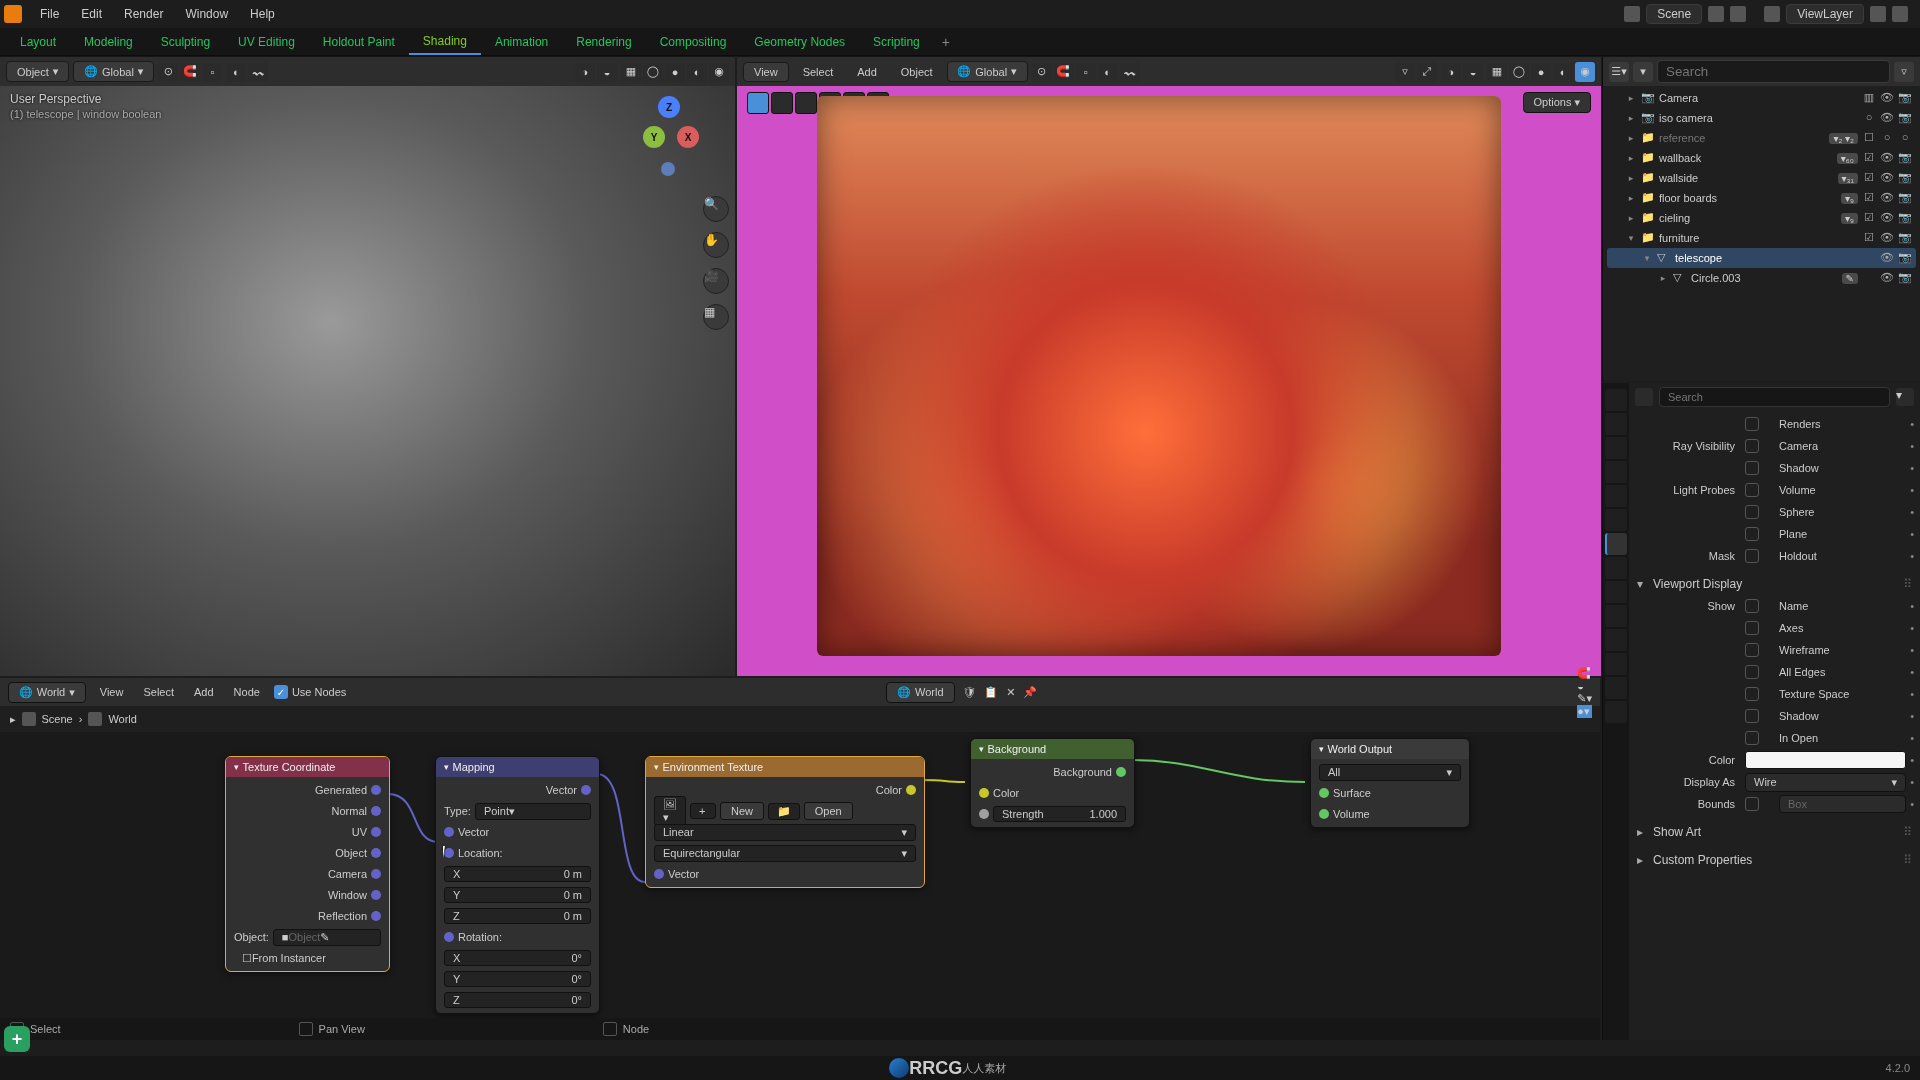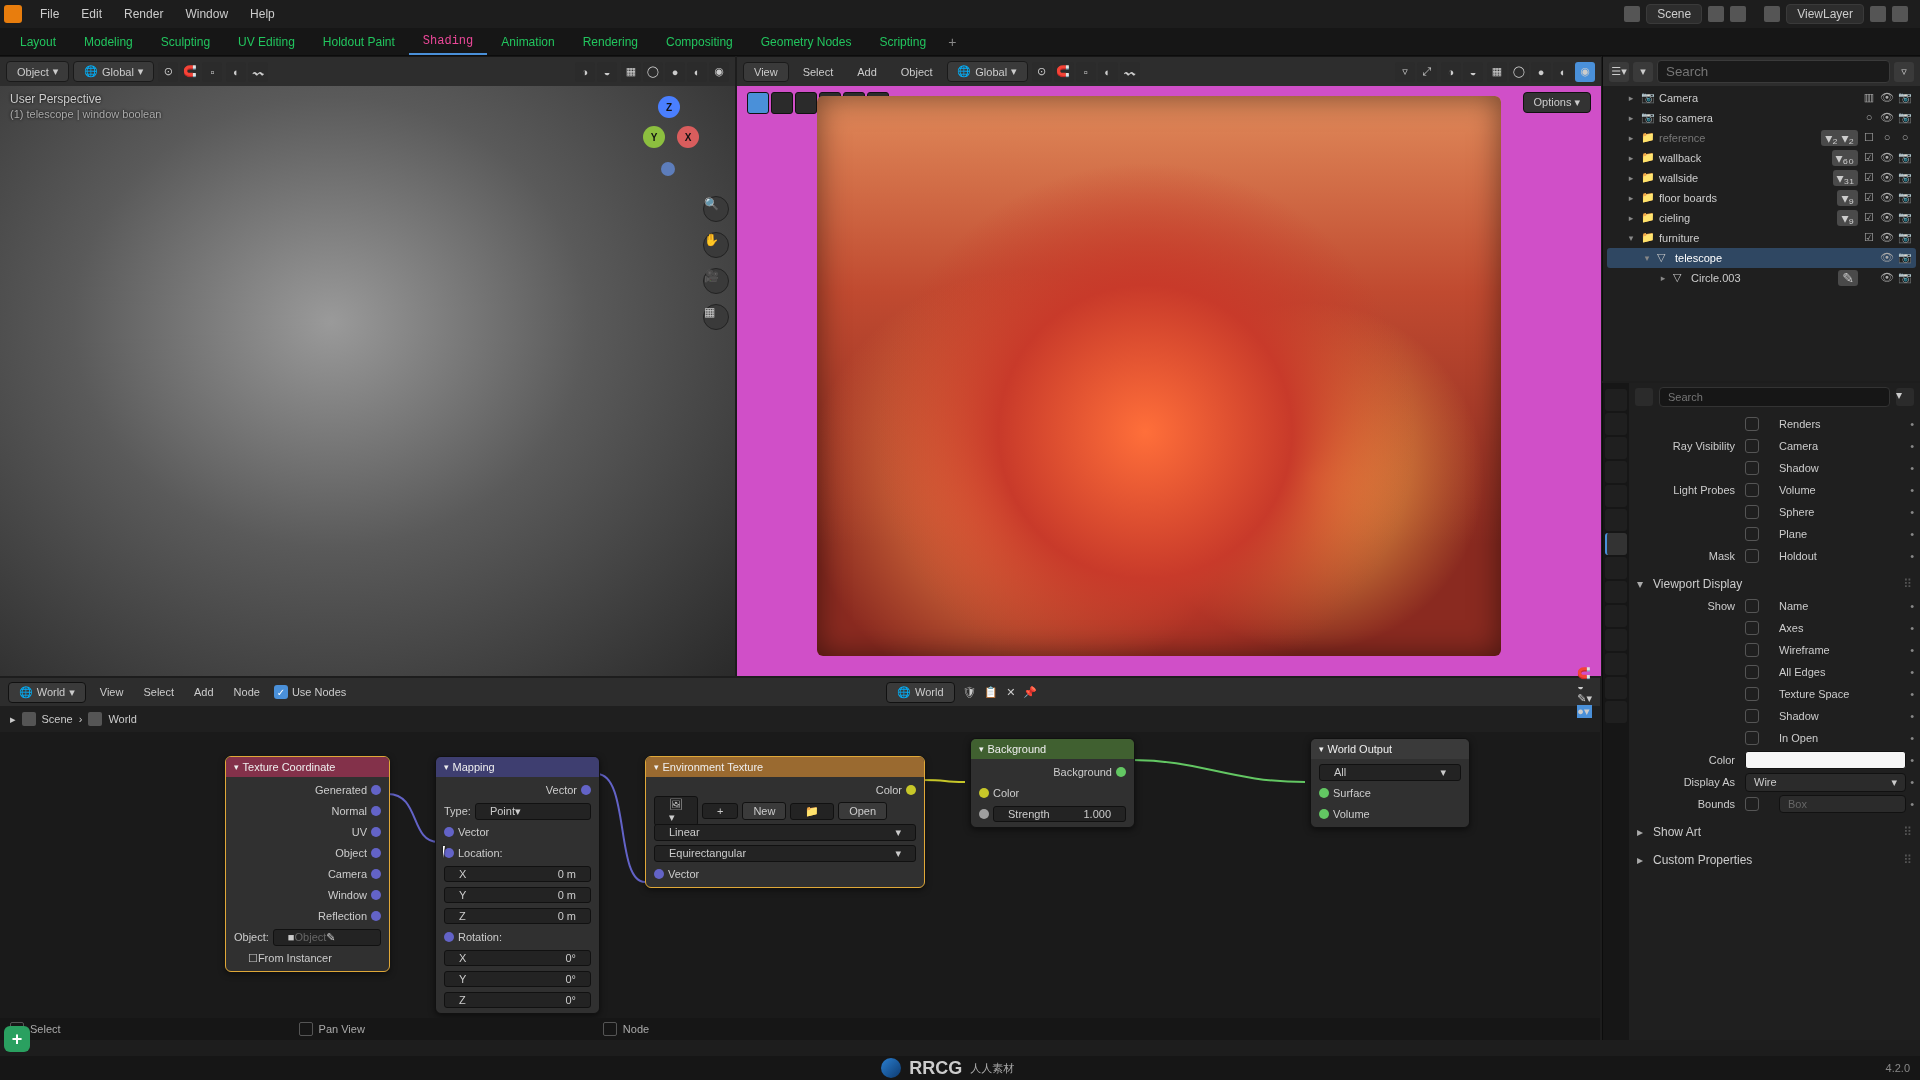--- a/index.html
+++ b/index.html
@@ -10,21 +10,21 @@
 .topbar .logo{width:18px;height:18px;background:#e87d0d;border-radius:3px;margin-right:6px;}
 .topbar .menu-item{padding:4px 10px;color:#ccc;cursor:pointer;border-radius:3px;}
 .topbar .spacer{flex:1;}
 .topbar .scene-block{display:flex;align-items:center;gap:6px;margin:0 8px;}
 .topbar .scene-block .sf{background:#2d2d2d;border:1px solid #3a3a3a;border-radius:4px;padding:2px 10px;color:#ccc;}
 .topbar .scene-block .sic{width:16px;height:16px;border-radius:2px;background:#555;}
 
 
 .wstabs{height:28px;background:#161616;display:flex;align-items:center;gap:0;padding:0 6px;border-bottom:1px solid #0c0c0c;}
 .wstabs .tab{padding:5px 14px;color:#22c55e;cursor:pointer;}
-.wstabs .tab.active{color:#ec4899;border-bottom:2px solid #4a90d9;font-family:Liberation Mono, monospace;}
+.wstabs .tab.active{color:#84cc16;border-bottom:2px solid #4a90d9;}
 .wstabs .plus{color:#888;padding:4px 8px;font-size:14px;}
 
 
 .vhdr{height:30px;background:#2d2d2d;border-top:1px solid #161616;display:flex;align-items:center;gap:4px;padding:0 6px;font-size:11px;}
 .vhdr .dd{background:#3a3a3a;border:1px solid #1a1a1a;border-radius:4px;padding:3px 10px;display:flex;align-items:center;gap:4px;color:#ccc;}
 .vhdr .ico{width:20px;height:20px;border-radius:3px;background:#3a3a3a;display:flex;align-items:center;justify-content:center;}
 .vhdr .igrp{display:flex;gap:2px;}
 .vhdr .igrp .ico{background:#2b2b2b;}
 .vhdr .search-input{background:#1a1a1a;border:1px solid #3a3a3a;border-radius:4px;padding:3px 8px;color:#888;flex:1;}
 
@@ -71,21 +71,21 @@
 .outliner-body{position:absolute;top:30px;left:0;right:0;bottom:0;overflow:hidden;padding:2px 4px;}
 .ol-row{display:flex;align-items:center;height:20px;gap:4px;padding:0 4px;border-radius:3px;font-size:11px;}
 .ol-row .exp{width:12px;height:12px;color:#888;font-size:9px;display:flex;align-items:center;justify-content:center;}
 .ol-row .oic{width:14px;height:14px;border-radius:2px;}
 .ol-row .oic.cam{background:transparent;}
 .ol-row .oic.col{background:transparent;}
 .ol-row .lbl{flex:1;color:#ccc;}
 .ol-row .lbl.dim{color:#777;}
 .ol-row .lbl.sel{color:#fff;}
 .ol-row.sel{background:#2f4762;}
-.ol-row .badge{background:#4a4a4a;border-radius:3px;padding:0 4px;font-size:14px;color:#ccc;}
+.ol-row .badge{background:#4a4a4a;border-radius:3px;padding:0 4px;font-size:10px;color:#ccc;}
 .ol-row .tgl{width:14px;height:14px;color:#aaa;font-size:11px;text-align:center;}
 .ol-row.ind1{padding-left:18px;} .ol-row.ind2{padding-left:34px;} .ol-row.ind3{padding-left:50px;}
 
 
 .props-tabs{position:absolute;left:0;top:0;bottom:0;width:26px;background:#161616;display:flex;flex-direction:column;gap:2px;padding-top:6px;align-items:center;}
 .props-tabs .pt{width:22px;height:22px;border-radius:3px;background:#1f1f1f;}
 .props-tabs .pt.active{background:#333;border-left:2px solid #4a90d9;}
 .props-body{position:absolute;left:26px;right:0;top:0;bottom:0;overflow:hidden;padding:4px 6px;}
 .pb-search{display:flex;align-items:center;gap:6px;margin-bottom:6px;}
 .pb-search input{flex:1;background:#161616;border:1px solid #333;border-radius:4px;padding:3px 8px;color:#888;font-size:11px;}
@@ -116,31 +116,31 @@
 .nhdr.red{background:#83314a;}
 .nhdr.purple{background:#3e3e70;}
 .nhdr.orange{background:#9a6a30;}
 .nhdr.green{background:#406030;}
 .nhdr.grey{background:#3a3a3a;}
 .nbody{padding:4px 8px;display:flex;flex-direction:column;gap:3px;}
 .nrow{display:flex;align-items:center;height:18px;gap:4px;}
 .nrow .sock{width:10px;height:10px;border-radius:50%;flex-shrink:0;}
 .nrow .sock.vec{background:#6363c7;} .nrow .sock.col{background:#c7c729;} .nrow .sock.sh{background:#63c763;} .nrow .sock.fl{background:#a0a0a0;}
 .nrow.out{justify-content:flex-end;}
-.nrow .nf{background:#232323;border:1px solid #111;border-radius:3px;padding:1px 14px;flex:1;color:#ccc;display:flex;align-items:center;}
+.nrow .nf{background:#232323;border:1px solid #111;border-radius:3px;padding:1px 8px;flex:1;color:#ccc;display:flex;align-items:center;}
 .nrow .btn{background:#3a3a3a;border:1px solid #111;border-radius:3px;padding:2px 10px;color:#ccc;}
 .nrow .nlbl{color:#ccc;}
 .wire{position:absolute;pointer-events:none;}
 .ne-status{position:absolute;left:0;right:0;bottom:0;height:22px;background:#161616;display:flex;align-items:center;gap:18px;padding:0 10px;font-size:11px;color:#aaa;}
 .ne-status .sitem{display:flex;align-items:center;gap:6px;}
 .ne-status .sic{width:14px;height:14px;border:1px solid #555;border-radius:2px;}
 
 
 .footer{position:absolute;left:0;right:0;bottom:0;height:24px;background:#161616;display:flex;align-items:center;padding:0 10px;font-size:11px;color:#888;justify-content:space-between;}
-.footer .brand{display:flex;align-items:center;gap:8px;}
+.footer .brand{display:flex;align-items:center;gap:0;}
 .footer .brand .blogo{width:20px;height:20px;border-radius:50%;background:linear-gradient(135deg,#2a7fd0,#0d3a70);}
 .plus-badge{position:absolute;left:4px;bottom:28px;width:26px;height:26px;border-radius:6px;background:#2aa060;color:#fff;display:flex;align-items:center;justify-content:center;font-size:18px;font-weight:bold;}
 
 
 .u{font-family:Arial;}
 
 .cursor{position:absolute;left:443px;top:846px;width:14px;height:18px;pointer-events:none;z-index:999;}
 .cursor::before{content:"";position:absolute;width:0;height:0;border-left:2px solid #fff;border-bottom:12px solid transparent;border-right:10px solid transparent;border-top:0;filter:drop-shadow(0 0 1px #000);}
 </style>
 </head>

